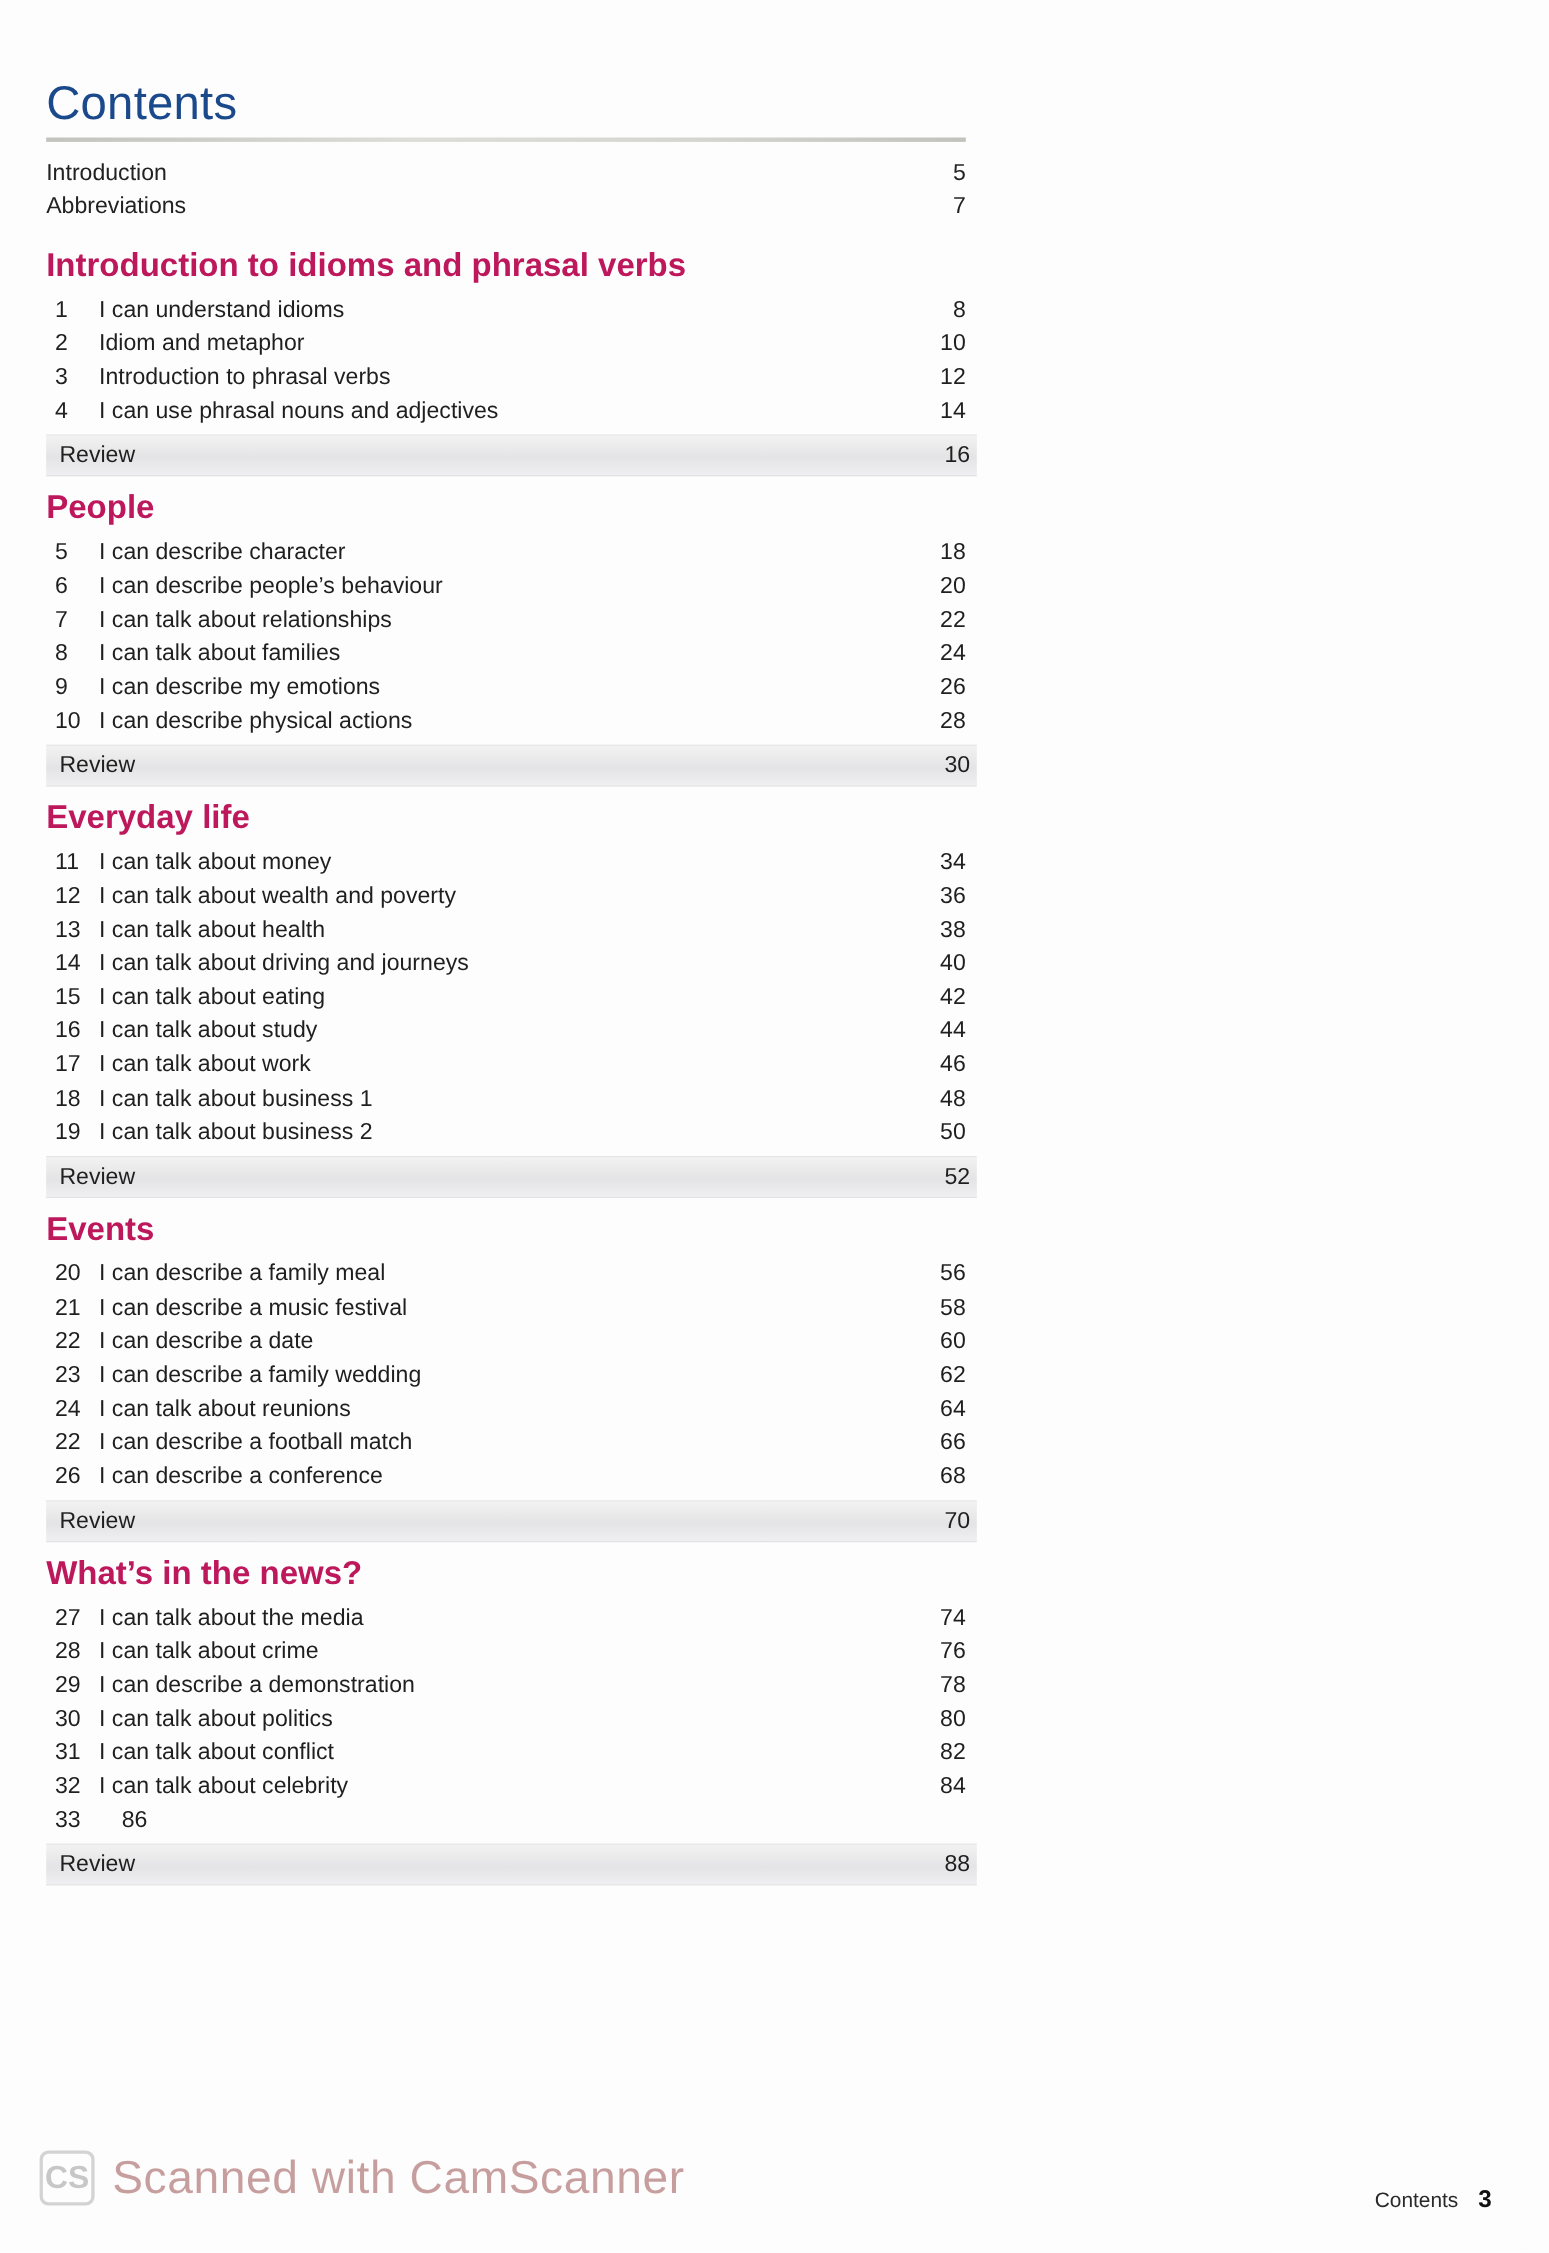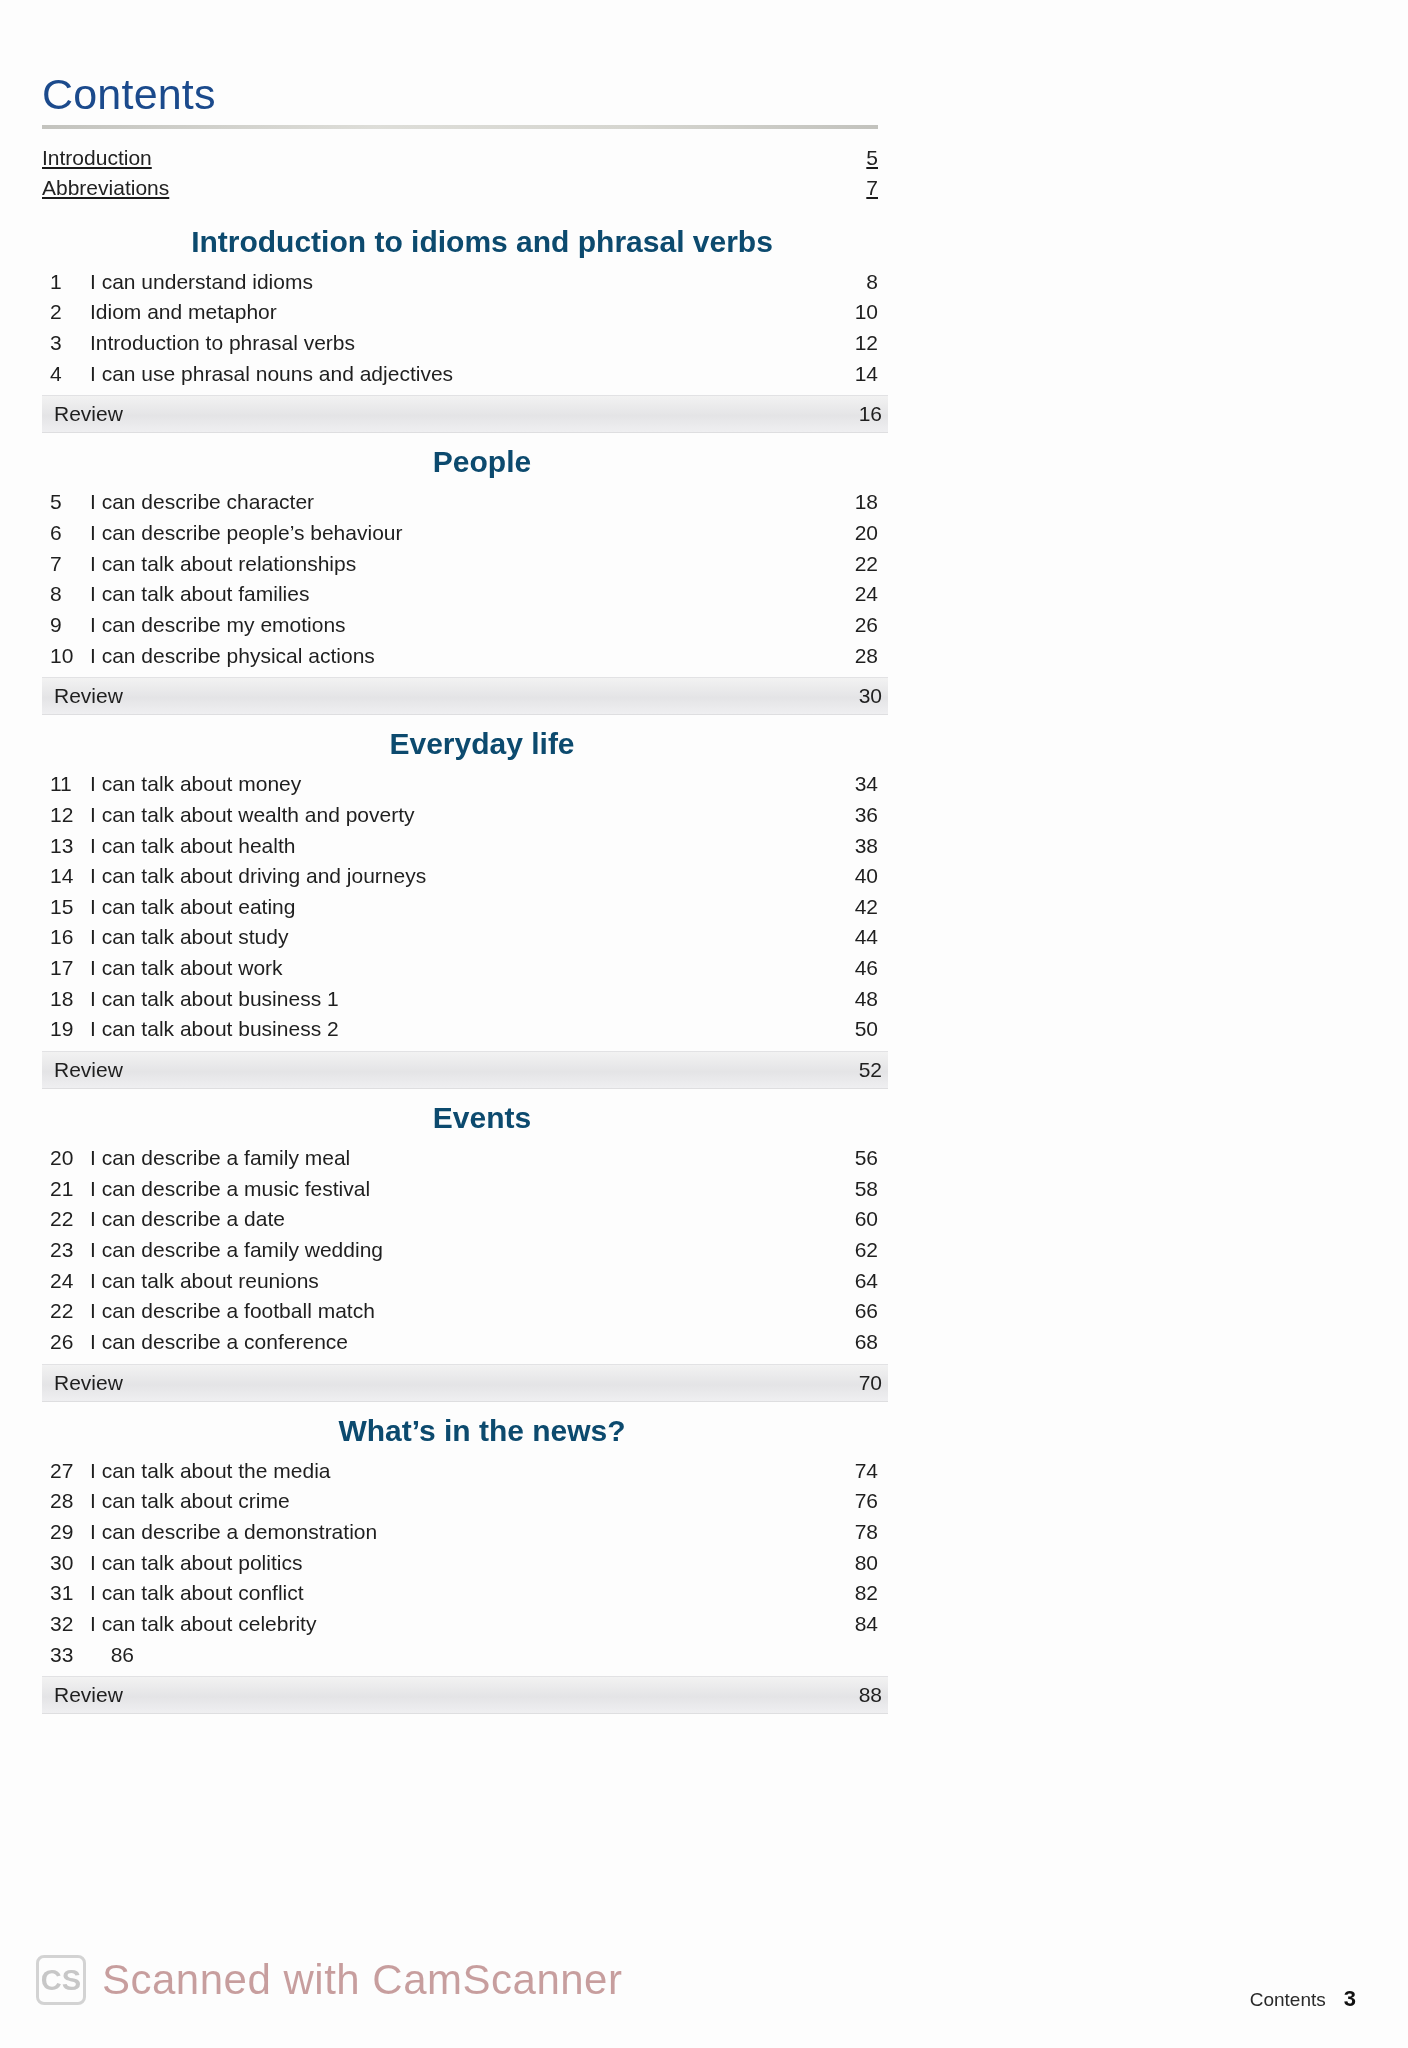--- a/index.html
+++ b/index.html
@@ -38,43 +38,41 @@
   .title-rule {
     height: 4px;
     background: linear-gradient(to right, #b9b9b3, #d8d8d2 40%, #cfcfc8 70%, #b8b8b2);
     width: 836px;
     margin: 0 0 14px 0;
     opacity: 0.85;
   }
   .frontmatter {
     width: 836px;
     margin-bottom: 22px;
-    text-decoration: underline;
   }
   .fm-row {
     display: flex;
     align-items: baseline;
     font-size: 21px;
     color: #222;
     line-height: 1.42;
   }
   .fm-row .fm-label {
     flex: 1 1 auto;
   }
   .fm-row .fm-page {
     width: 40px;
     text-align: right;
   }
   h2.section-title {
     font-size: 30px;
     font-weight: bold;
-    color: #0c4a6e;
+    color: #be185d;
     margin: 12px 0 8px 0;
     letter-spacing: 0px;
-    text-align: center;
   }
   .entry {
     display: flex;
     align-items: baseline;
     font-size: 21px;
     color: #1f1f1f;
     line-height: 1.46;
     width: 836px;
   }
   .entry .num {

